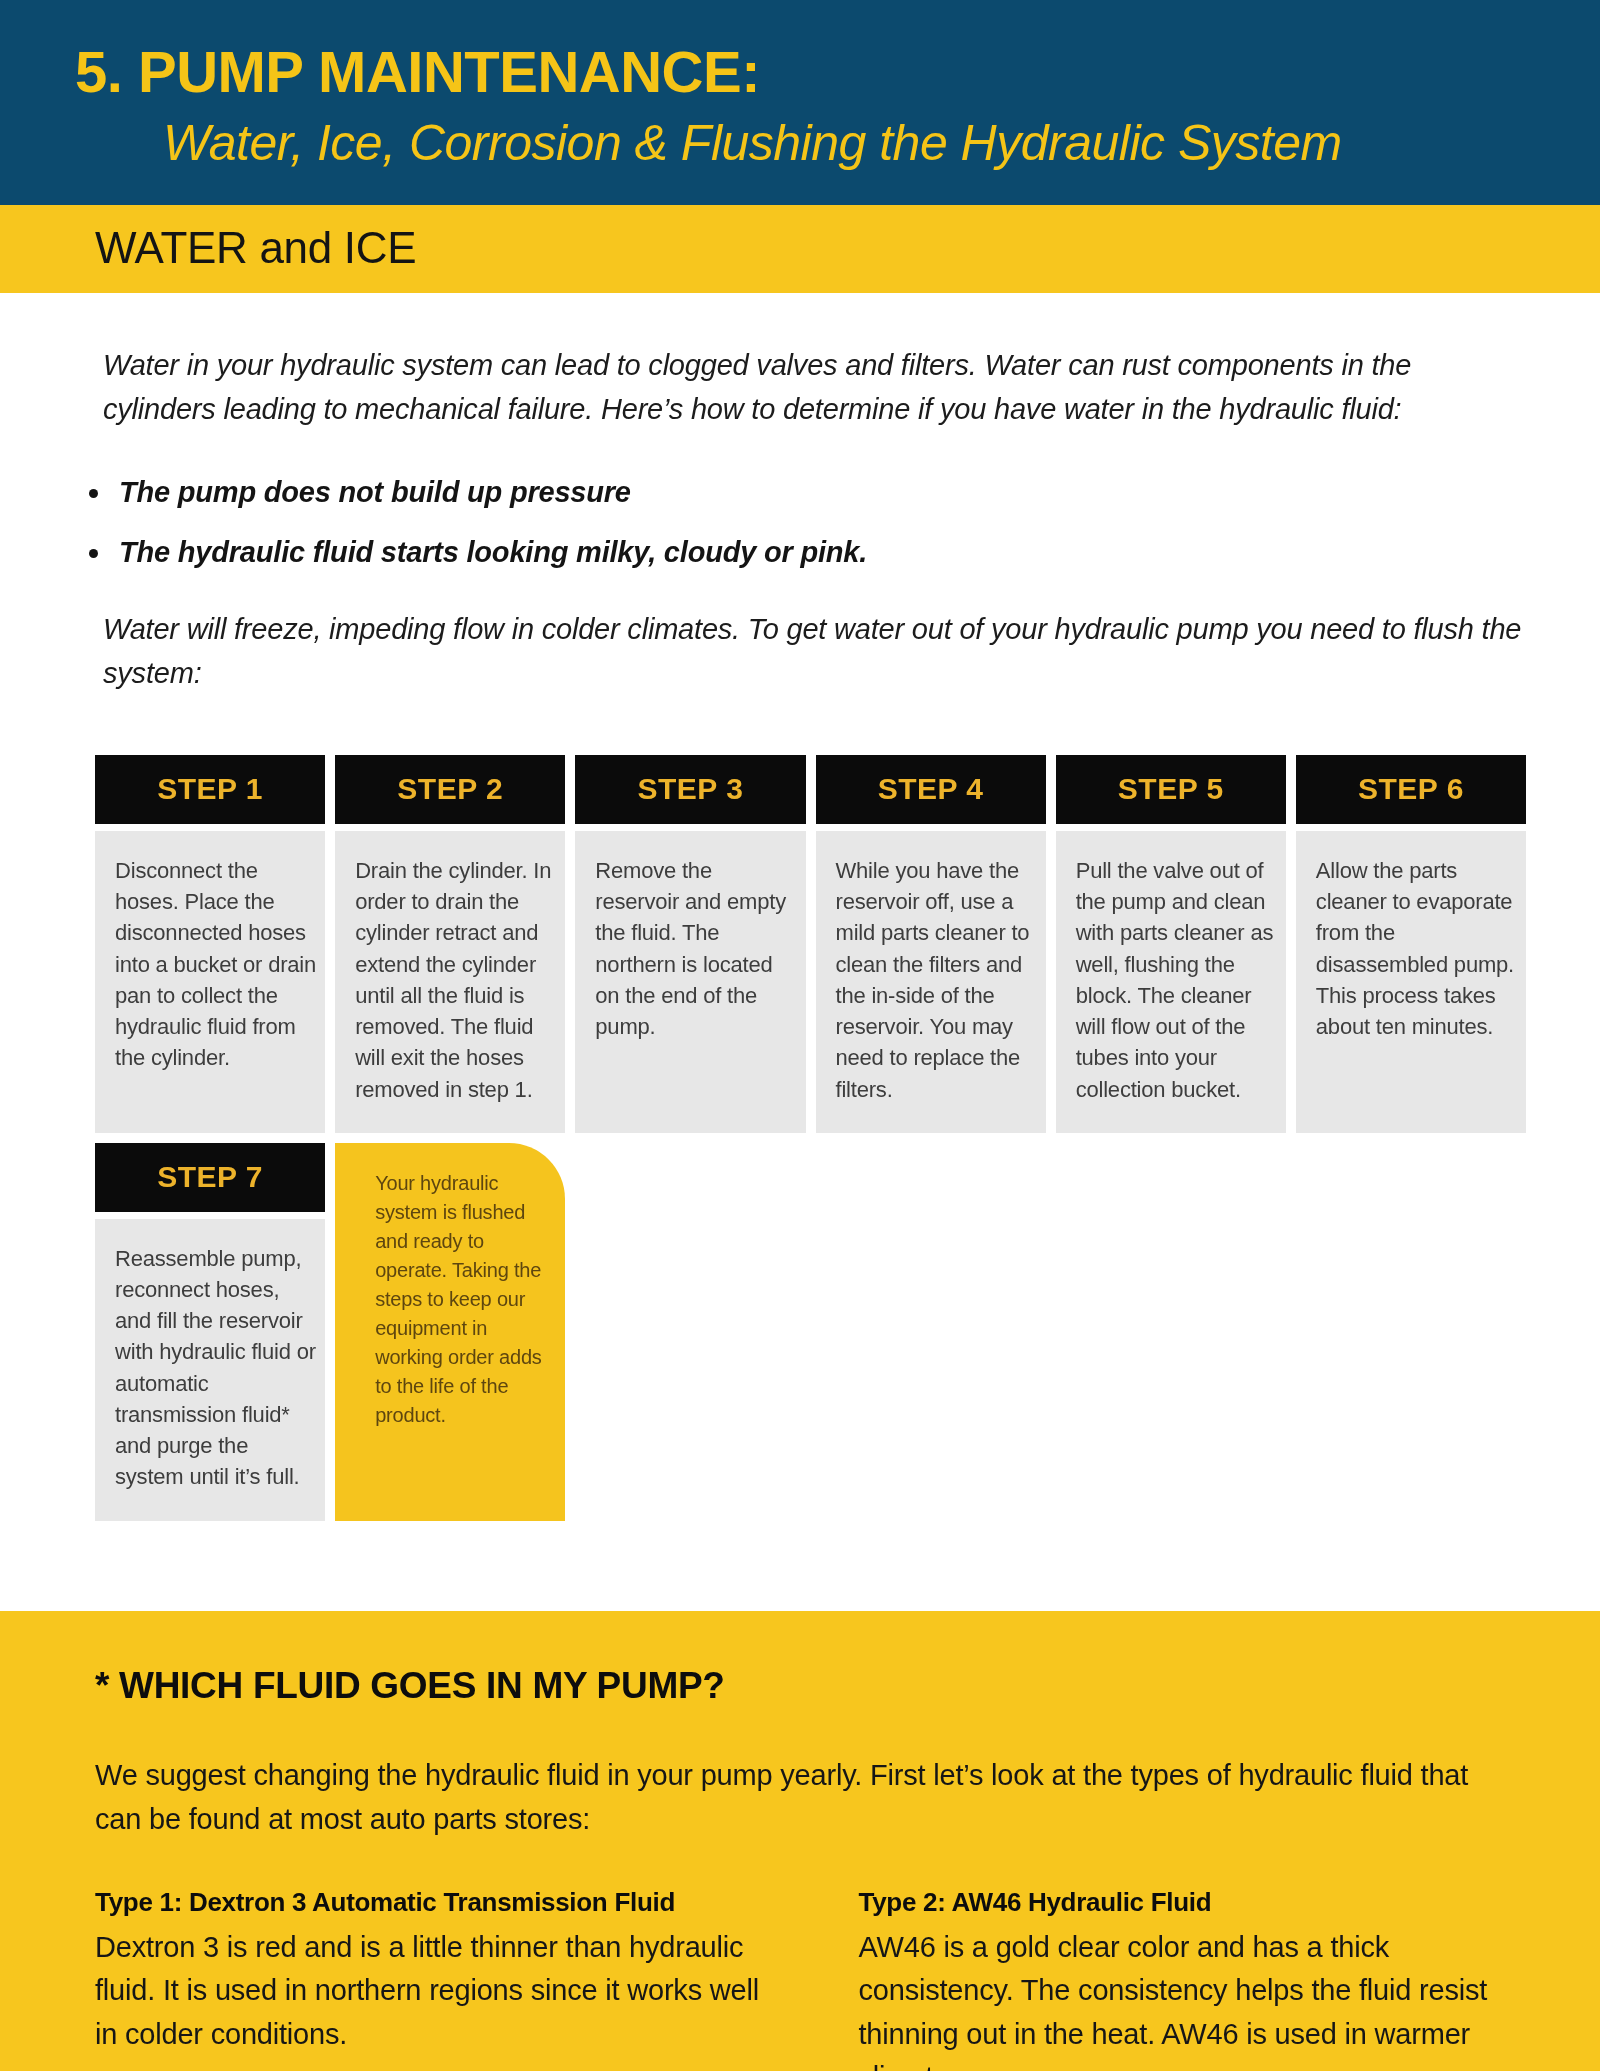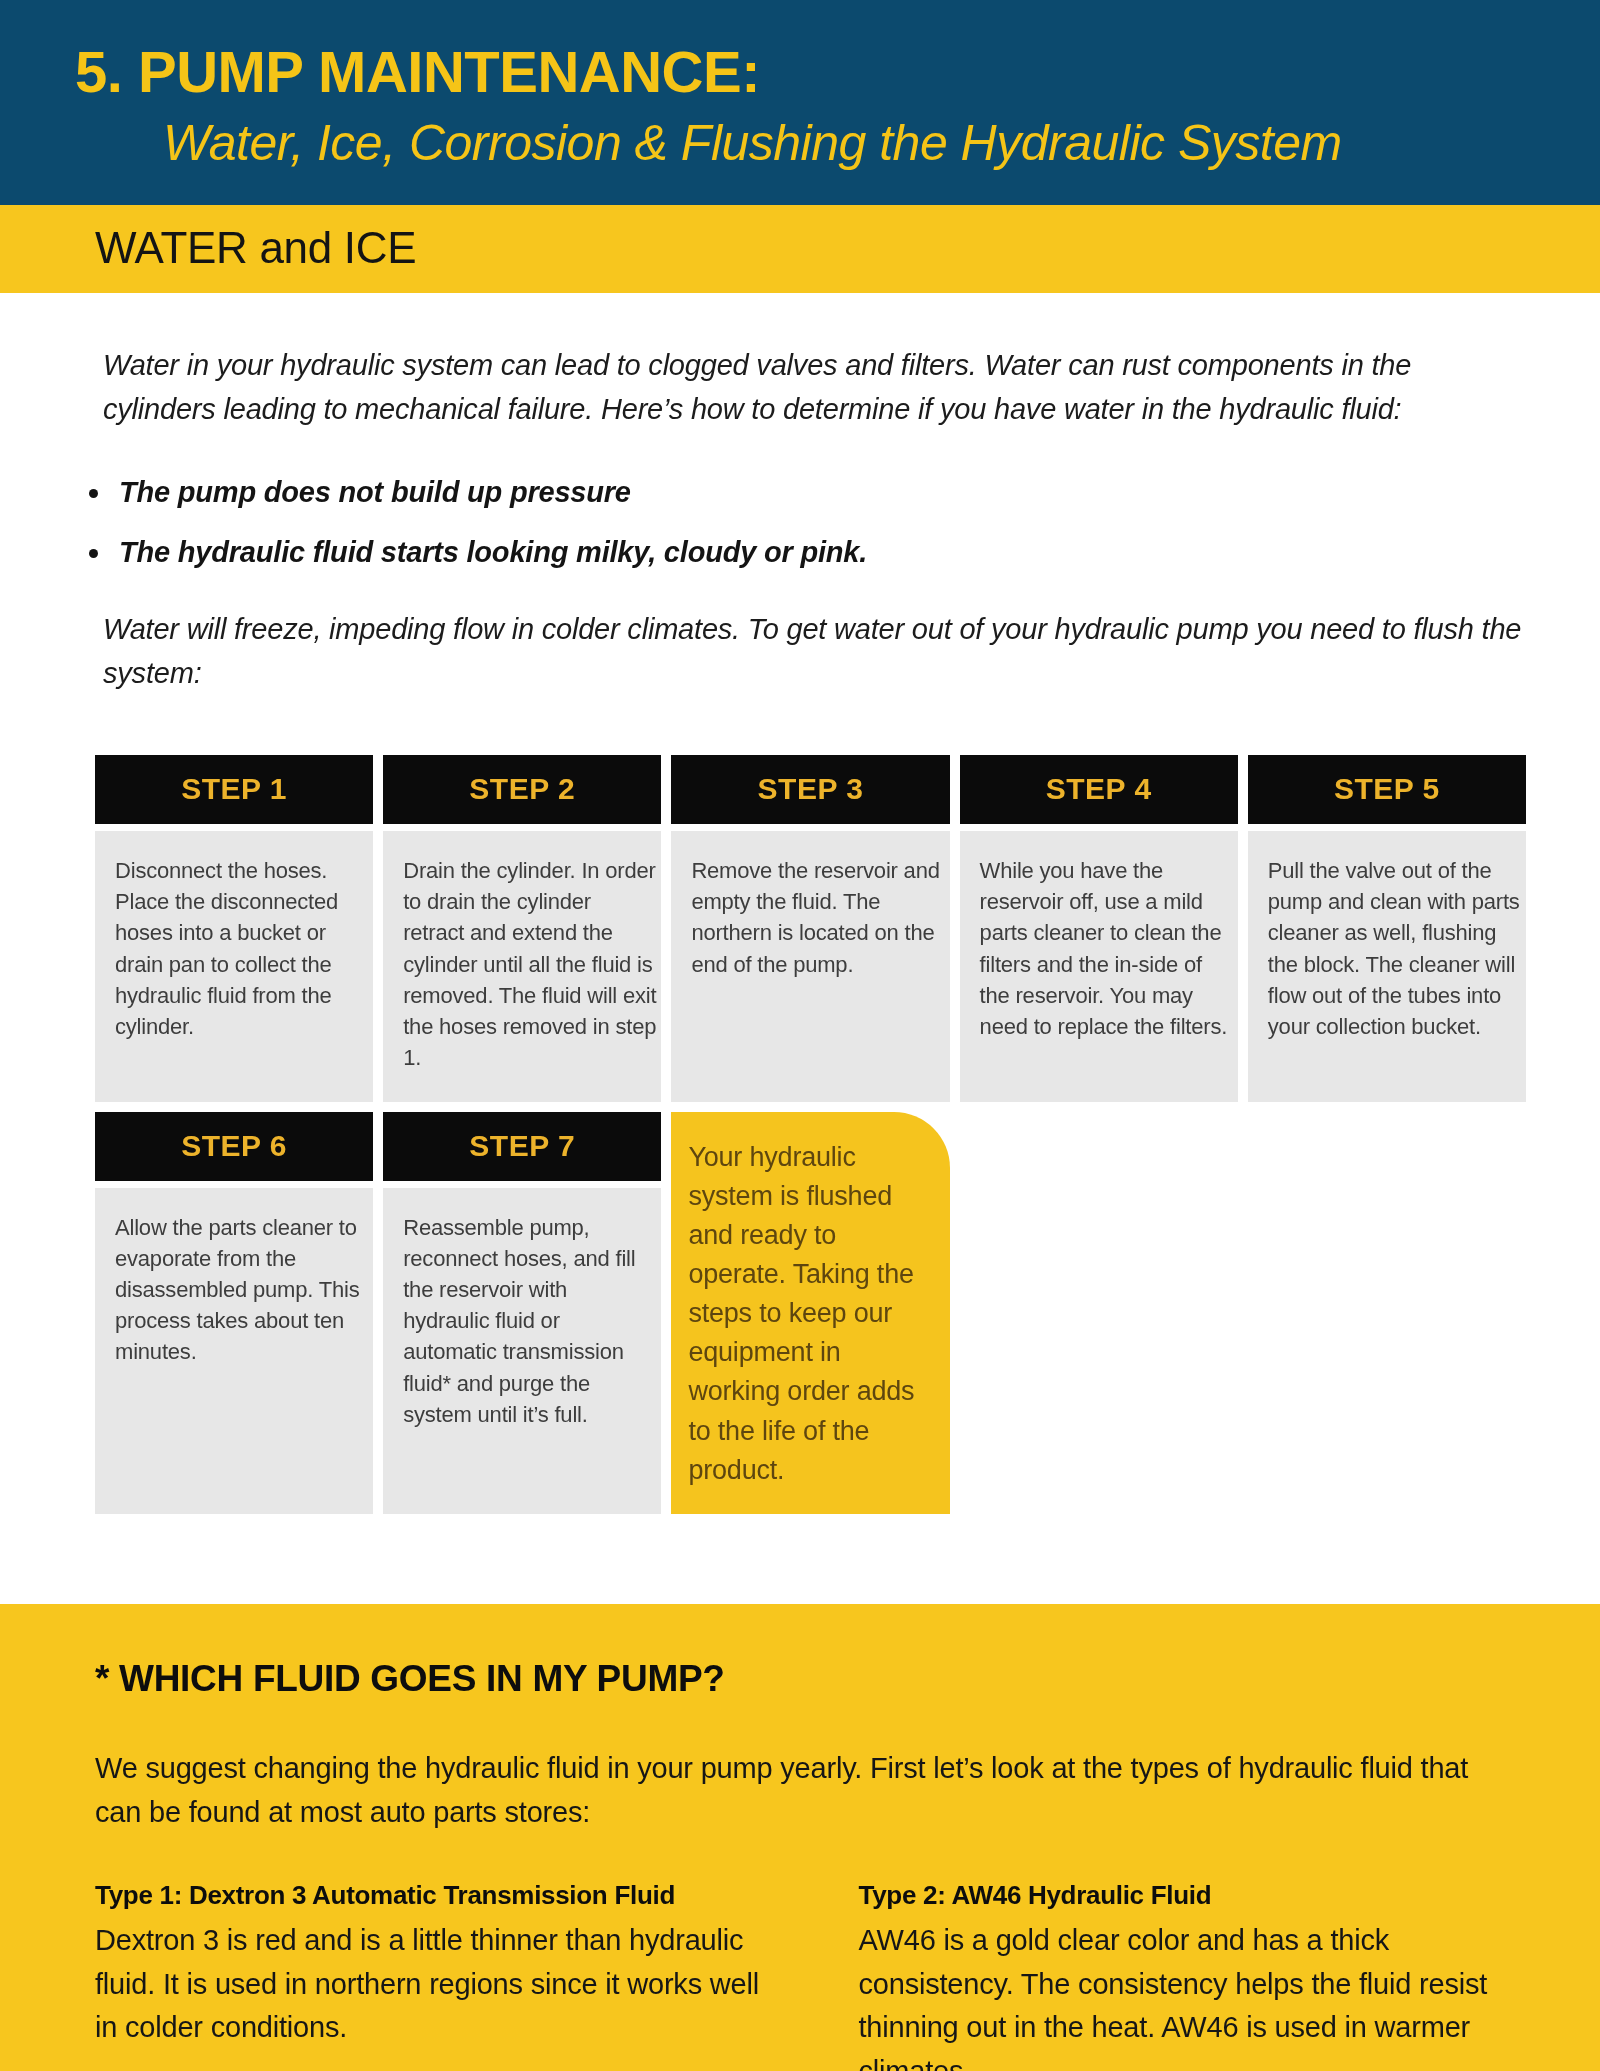--- a/index.html
+++ b/index.html
@@ -71,21 +71,21 @@
     color:#141414;
     letter-spacing:-0.2px;
     margin:0 0 20px 0;
     line-height:1.4;
     padding-left:6px;
   }
   .intro-p2{margin-bottom:60px;}
   
   .steps-grid{
     display:grid;
-    grid-template-columns:repeat(5,1fr);
+    grid-template-columns:repeat(6,1fr);
     column-gap:82px;
     row-gap:54px;
     gap:10px;
   }
   .step-card{display:flex;flex-direction:column;}
   .step-header{
     background:#0b0b0b;
     color:#edb32b;
     font-size:30px;
     font-weight:700;
@@ -99,22 +99,22 @@
     flex:1;
     padding:24px 4px 28px 20px;
     font-size:22px;
     line-height:1.42;
     color:#3d3d3d;
     letter-spacing:-0.2px;
   }
   .note-card{
     background:#f5c41e;
     border-radius:0 56px 0 0;
-    padding:26px 22px 24px 17px;
-    font-size:27px;
+    padding:26px 22px 24px 40px;
+    font-size:20px;
     line-height:1.45;
     color:#5e460f;
     letter-spacing:-0.2px;
   }
   
   .fluid-section{
     background:#f7c61e;
     flex:1;
     padding:54px 74px 56px 95px;
     box-sizing:border-box;

